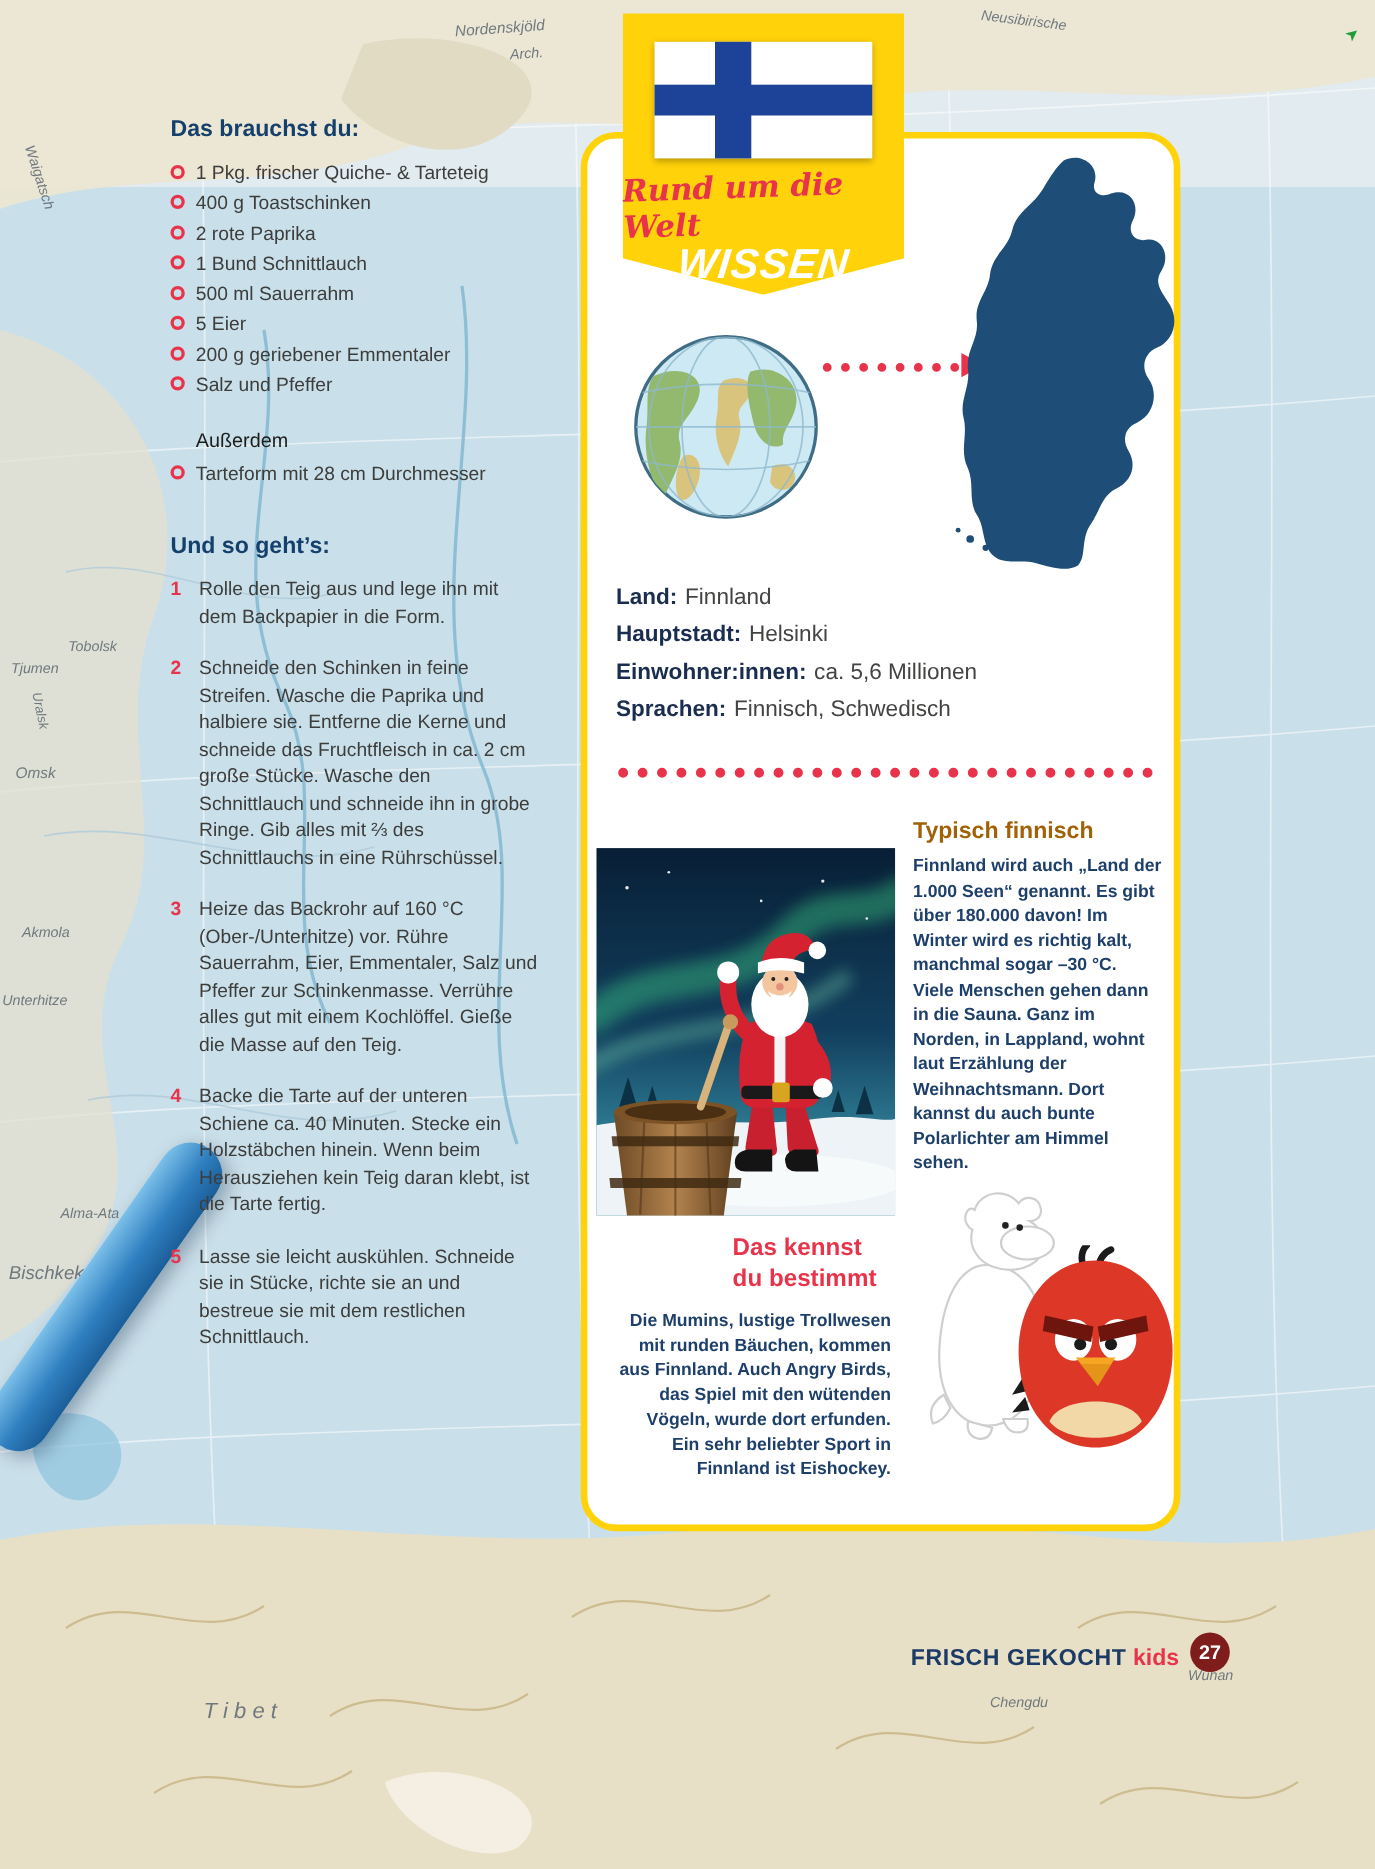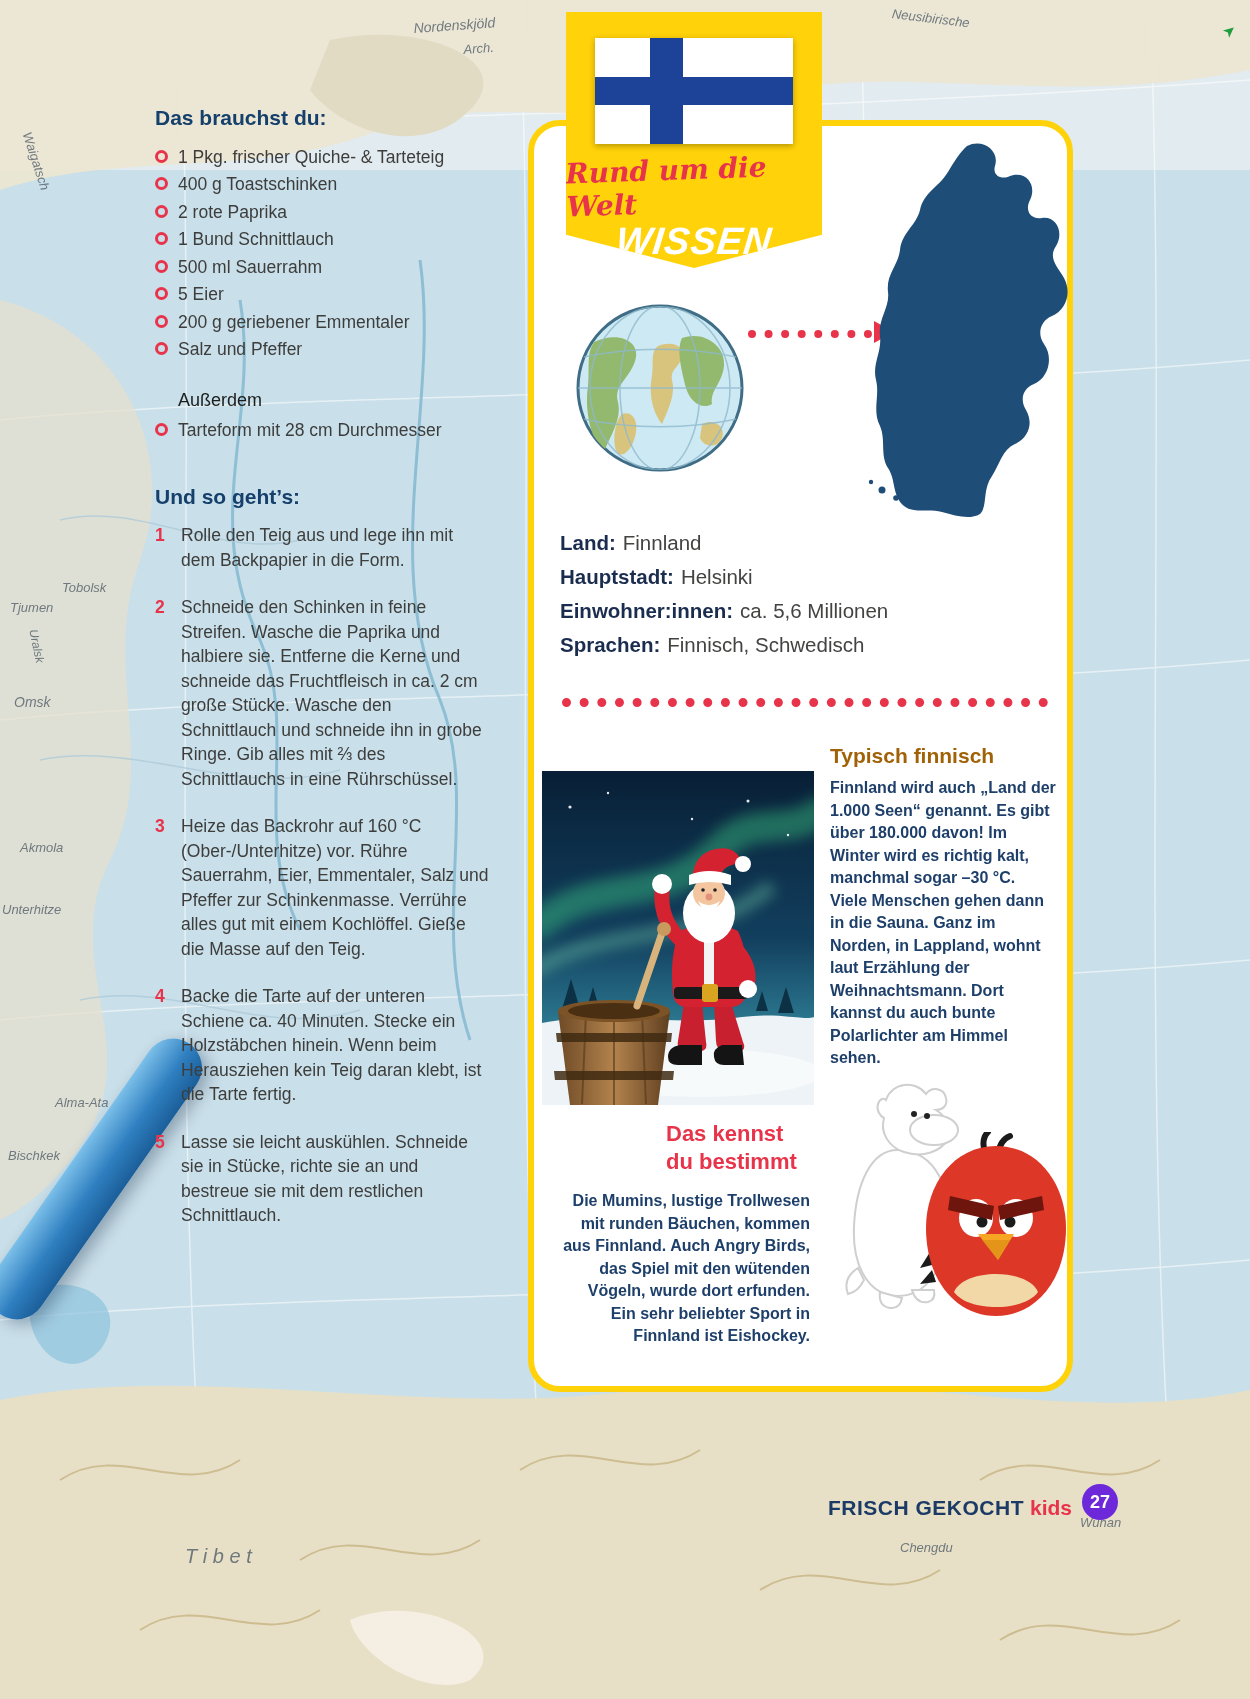--- a/index.html
+++ b/index.html
@@ -60,21 +60,21 @@
   .kennst-text{position:absolute;left:28px;top:1064px;width:248px;text-align:right;
     font-size:16px;line-height:22.5px;font-weight:700;color:#1d3f6a;}
 
   .moomin{position:absolute;left:296px;top:946px;width:142px;height:246px;}
   .angry-bird{position:absolute;left:386px;top:1006px;width:152px;height:202px;z-index:2;}
 
   
   .footer{position:absolute;right:132px;top:1484px;display:flex;align-items:flex-end;gap:10px;z-index:4;}
   .brand{font-size:21px;font-weight:800;color:#1b3a66;letter-spacing:.5px;}
   .brand-kids{font-size:21px;font-weight:800;color:#e8344a;margin-left:-4px;}
-  .page-circle{width:36px;height:36px;border-radius:50%;background:#6d28d9;color:#fff;
+  .page-circle{width:36px;height:36px;border-radius:50%;background:#7f1d1d;color:#fff;
     display:flex;align-items:center;justify-content:center;font-weight:800;font-size:18px;}
 </style>
 </head>
 <body>
 
 <div class="page">
 
   <svg class="map-bg" viewBox="0 0 1250 1699" preserveAspectRatio="none" aria-hidden="true">
     <rect width="1250" height="1699" fill="#c9dfe9"></rect>
     <rect width="1250" height="170" fill="#e9eef0" opacity="0.8"></rect>
@@ -121,21 +121,21 @@
       <span class="map-label" style="left: 463px; top: 42px; font-size: 13px; transform: rotate(-4deg);">Arch.</span>
       <span class="map-label" style="left: 893px; top: 6px; font-size: 13px; transform: rotate(7deg);">Neusibirische</span>
       <span class="map-label" style="left: 34px; top: 130px; font-size: 13px; transform: rotate(72deg);">Waigatsch</span>
       <span class="map-label" style="left: 10px; top: 600px; font-size: 13px;">Tjumen</span>
       <span class="map-label" style="left: 62px; top: 580px; font-size: 13px;">Tobolsk</span>
       <span class="map-label" style="left: 40px; top: 628px; font-size: 12px; transform: rotate(78deg);">Uralsk</span>
       <span class="map-label" style="left: 14px; top: 694px; font-size: 14px;">Omsk</span>
       <span class="map-label" style="left: 20px; top: 840px; font-size: 13px;">Akmola</span>
       <span class="map-label" style="left: 2px; top: 902px; font-size: 13px;">Unterhitze</span>
       <span class="map-label" style="left: 55px; top: 1095px; font-size: 13px;">Alma-Ata</span>
-      <span class="map-label" style="left: 8px; top: 1148px; font-size: 13px;">Bischkek</span>
+      <span class="map-label" style="left: 8px; top: 1148px; font-size: 17px;">Bischkek</span>
       <span class="map-label" style="left: 900px; top: 1540px; font-size: 13px;">Chengdu</span>
       <span class="map-label" style="left: 1080px; top: 1515px; font-size: 13px;">Wuhan</span>
       <span class="map-label" style="left: 185px; top: 1545px; font-size: 20px;">T i b e t</span>
     </div>
   <div class="blue-pen"></div>
   <span class="corner-icon">➤</span>
 
   <div class="left-col">
     <div class="col-heading">Das brauchst du:</div>
 

